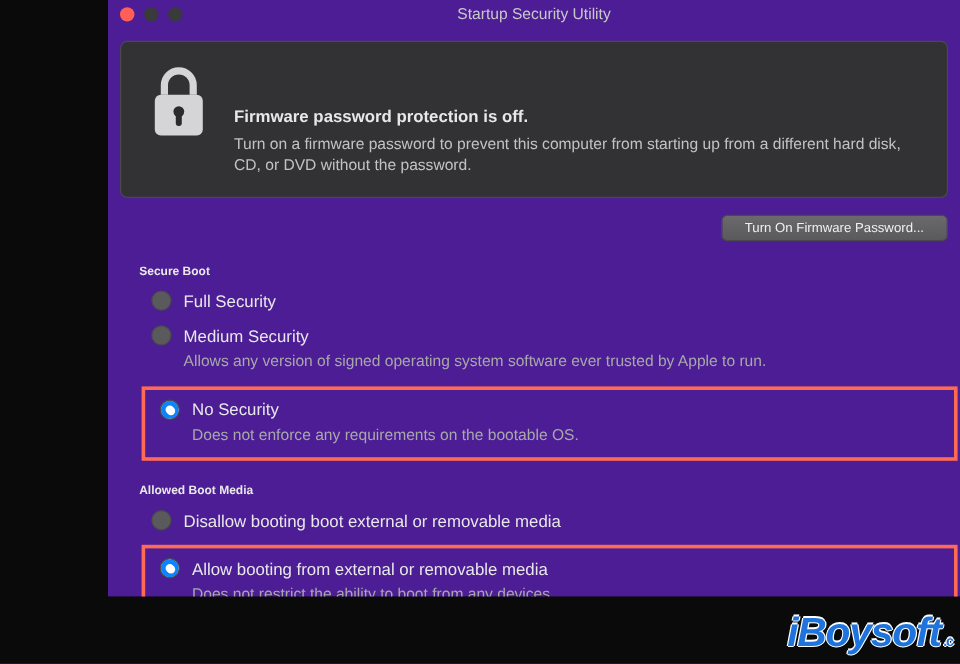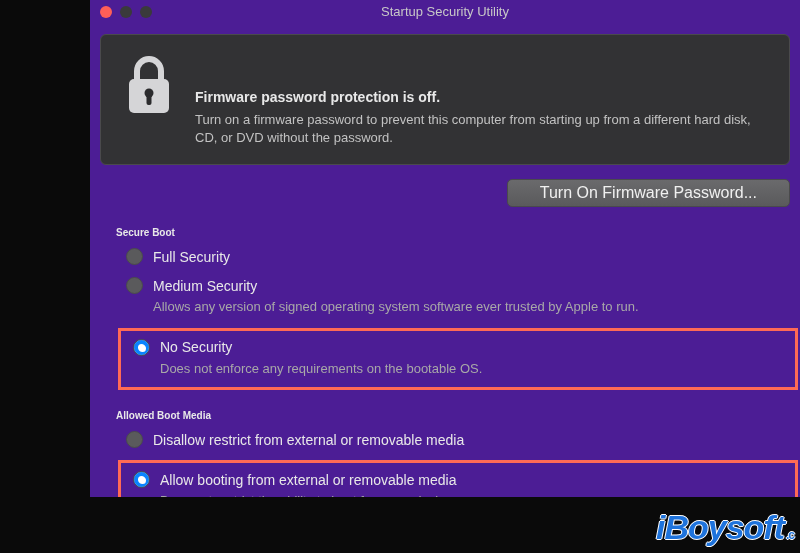--- a/index.html
+++ b/index.html
@@ -46,22 +46,22 @@
     .lock-icon { width: 52px; height: 62px; flex: 0 0 auto; margin-top: 2px; }
     .panel-text h3 { color: #e8e8e8; font-size: 14px; font-weight: 600; margin-bottom: 6px; margin-top: 36px; }
     .panel-text p { color: #c2c2c2; font-size: 13px; line-height: 1.35; }
     .btn-row { text-align: right; margin-top: 14px; }
     .btn {
       display: inline-block;
       background: linear-gradient(#6a6a6c, #5a5a5c);
       border: 1px solid #4a4a4c;
       border-radius: 5px;
       color: #f0f0f0;
-      font-size: 16px;
-      padding: 4px 32px;
+      font-size: 11px;
+      padding: 4px 19px;
       cursor: pointer;
     }
     .section-title {
       color: #e8e8e8;
       font-size: 10px;
       font-weight: 700;
       margin: 20px 0 10px 16px;
     }
     .radio-group { padding: 0 0 0 26px; }
     .radio-item { position: relative; margin-bottom: 12px; padding-right: 20px; }
@@ -144,21 +144,21 @@
           </div>
           <div class="radio-desc">Does not enforce any requirements on the bootable OS.</div>
         </div>
       </div>
 
     <div class="section-title">Allowed Boot Media</div>
     <div class="radio-group" id="boot-media-group">
         <div class="radio-item">
           <div class="radio-row">
             <div class="radio"></div>
-            <span class="radio-label">Disallow restrict from external or removable media</span>
+            <span class="radio-label">Disallow booting boot external or removable media</span>
           </div>
         </div>
         <div class="radio-item highlight">
           <div class="radio-row">
             <div class="radio selected"></div>
             <span class="radio-label">Allow booting from external or removable media</span>
           </div>
           <div class="radio-desc">Does not restrict the ability to boot from any devices.</div>
         </div>
       </div>

